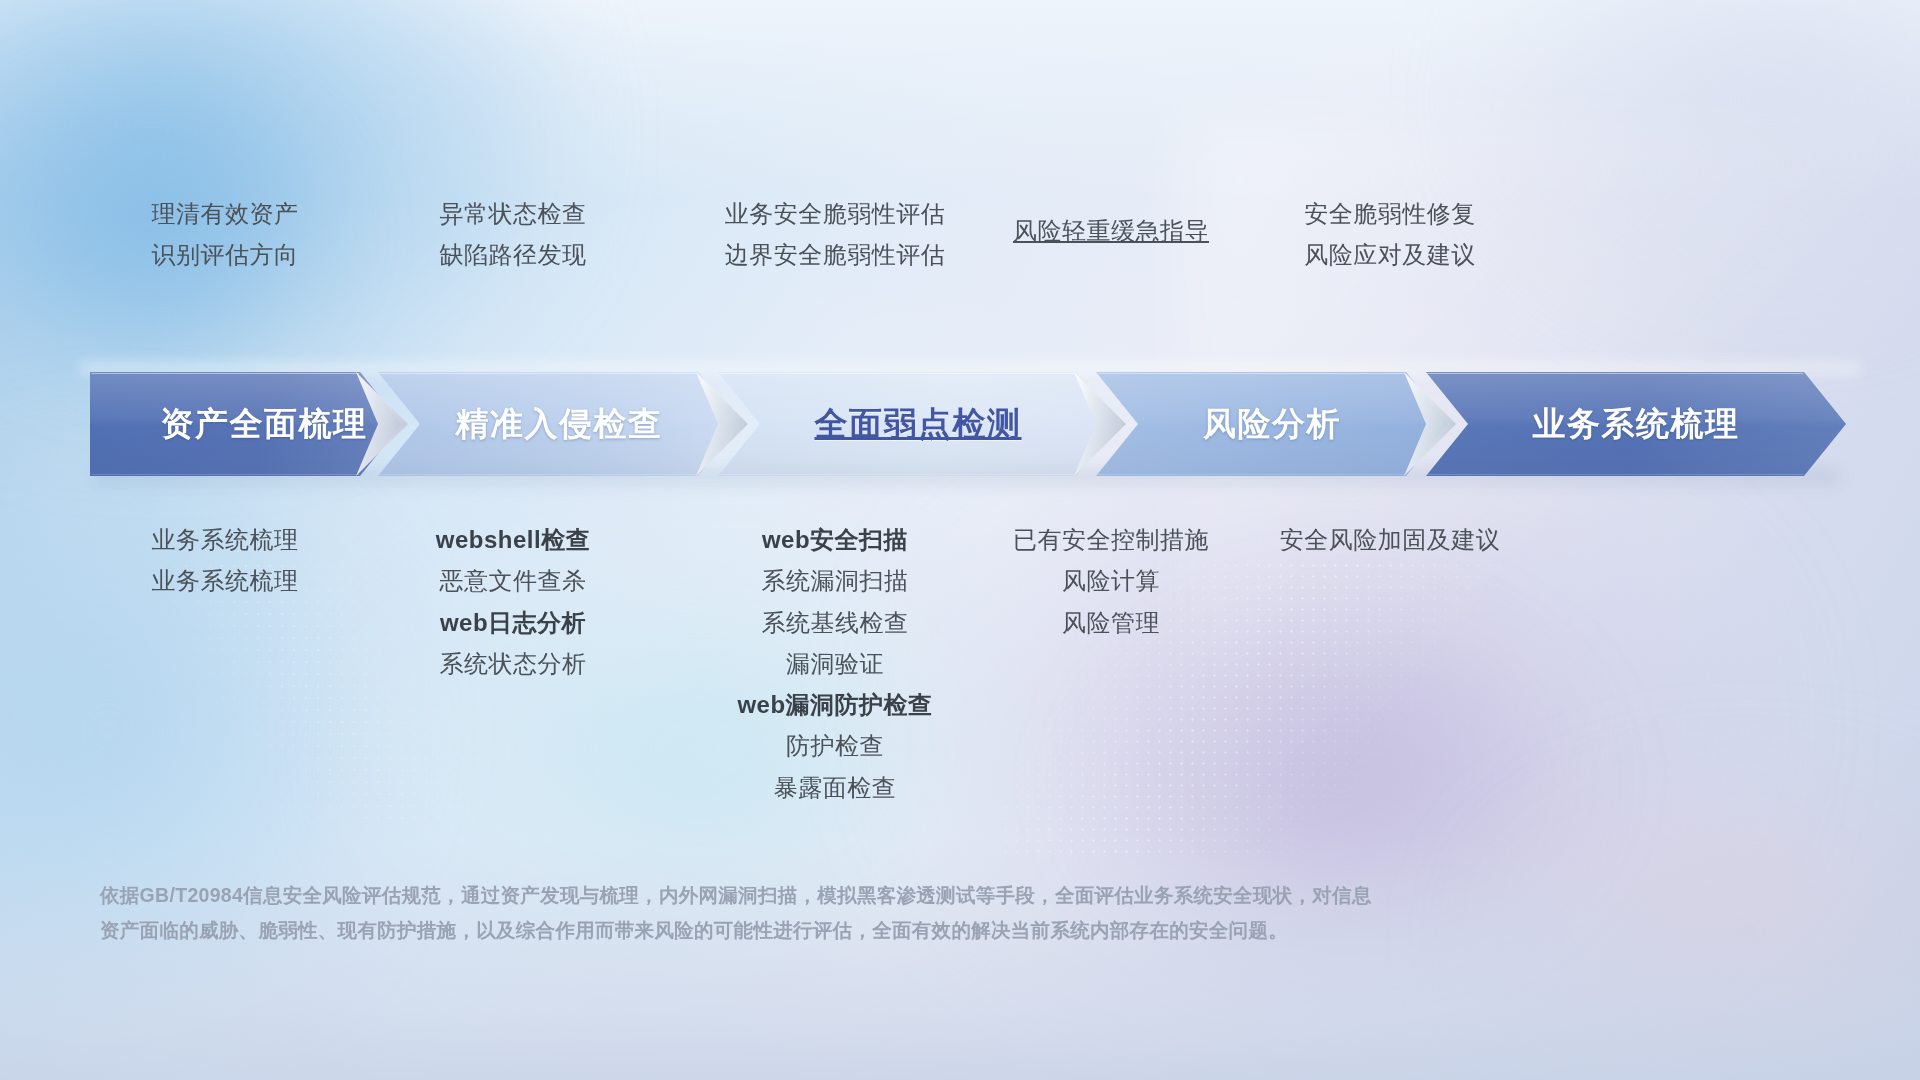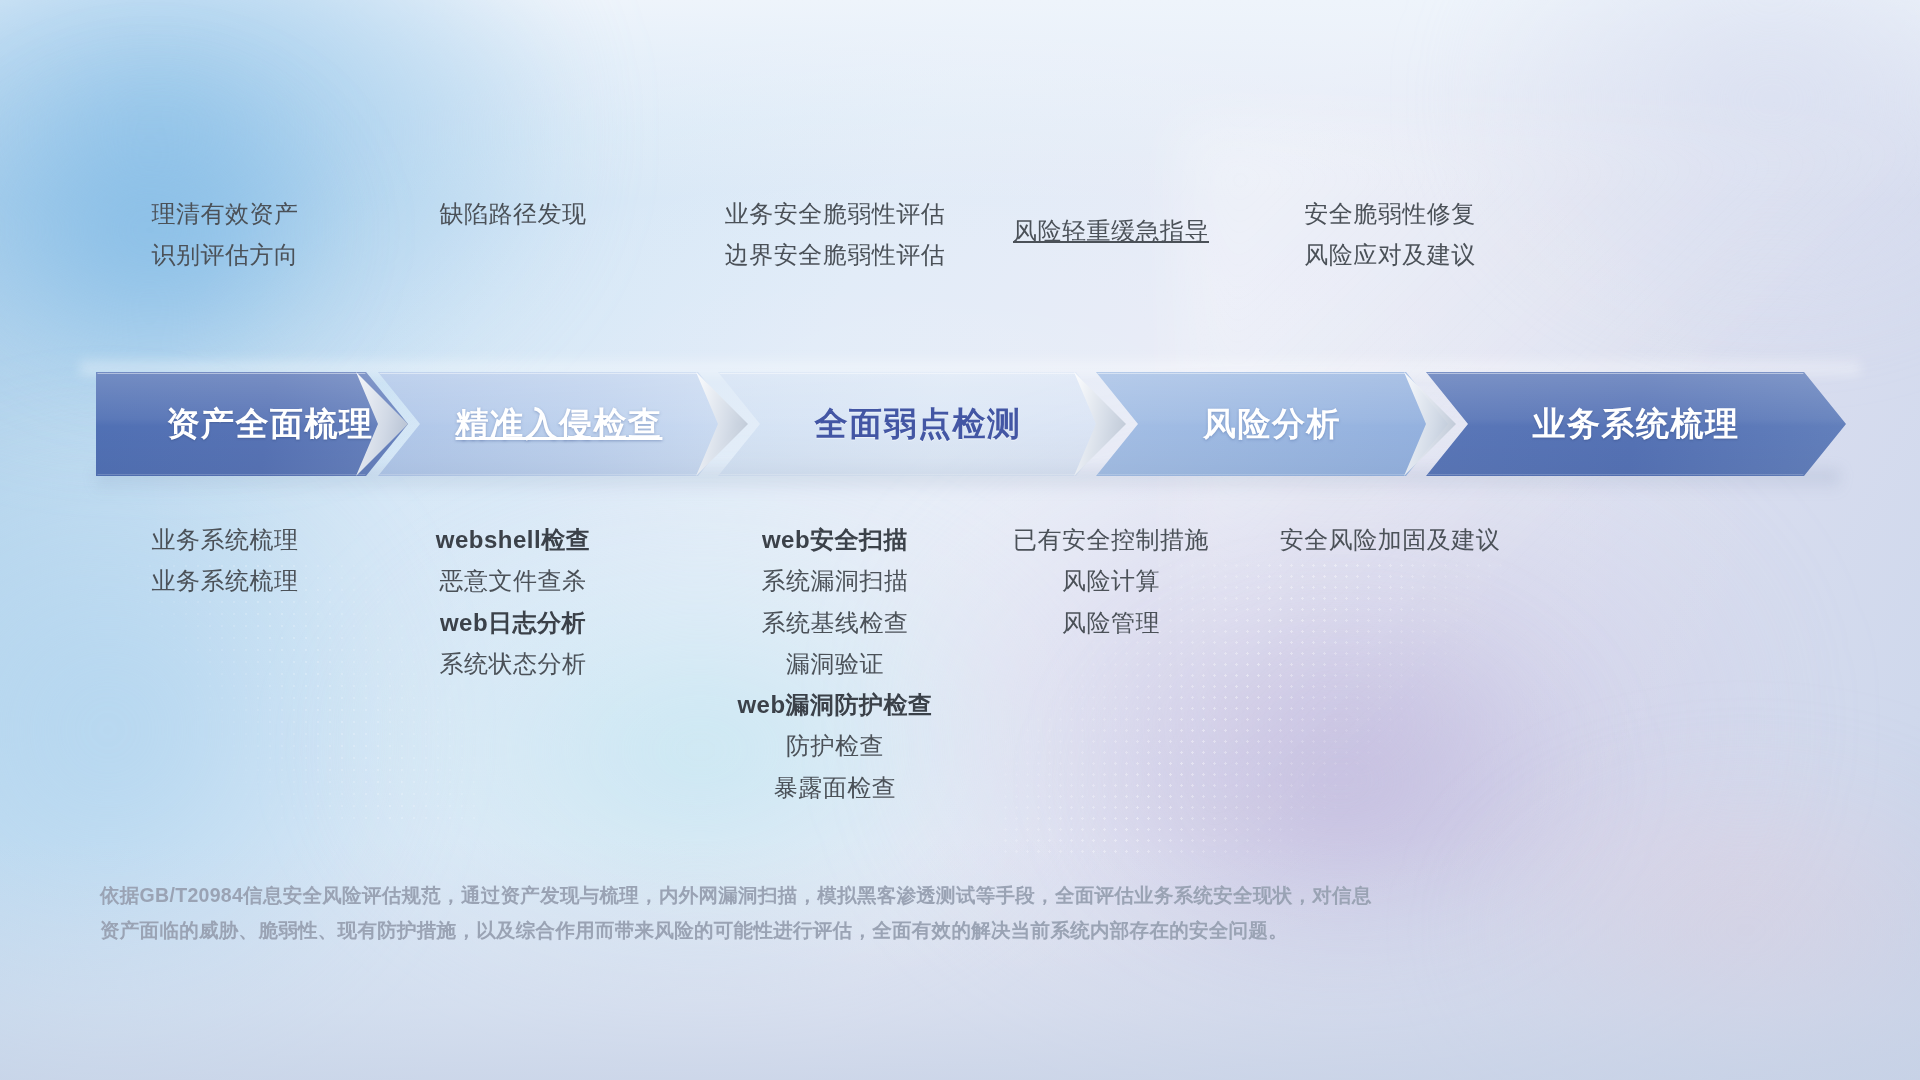--- a/index.html
+++ b/index.html
@@ -139,24 +139,24 @@
   .chev .lbl {
     font-size:33px; font-weight:bold; letter-spacing:1.5px;
     position:relative; z-index:3;
   }
 
   
   .c1 { background:linear-gradient(100deg,#5070b4 0%,#5773b5 55%,#6a84bf 100%); }
   .c1 .lbl { color:#ffffff; text-shadow:0 1px 2px rgba(40,60,110,.35); }
 
   .c2 { background:linear-gradient(100deg, rgba(168,192,230,0.85) 0%, rgba(182,203,235,0.80) 60%, rgba(196,214,240,0.72) 100%); }
-  .c2 .lbl { color:#ffffff; text-shadow:0 1px 3px rgba(70,95,150,.40);text-decoration:underline; }
+  .c2 .lbl { color:#ffffff; text-shadow:0 1px 3px rgba(70,95,150,.40); }
 
   .c3 { background:linear-gradient(100deg, rgba(205,221,242,0.72) 0%, rgba(214,228,245,0.62) 55%, rgba(208,222,243,0.58) 100%); }
-  .c3 .lbl { color:#4356a4; text-shadow:0 1px 1px rgba(255,255,255,.55); }
+  .c3 .lbl { color:#4356a4; text-shadow:0 1px 1px rgba(255,255,255,.55);text-decoration:underline; }
 
   .c4 { background:linear-gradient(100deg, rgba(160,188,228,0.95) 0%, rgba(150,180,224,0.95) 55%, rgba(142,173,221,0.95) 100%); }
   .c4 .lbl { color:#ffffff; text-shadow:0 1px 3px rgba(60,90,150,.38); }
 
   .c5 { background:linear-gradient(100deg,#5a77b8 0%,#5572b5 50%,#6380bc 100%); }
   .c5 .lbl { color:#ffffff; text-shadow:0 1px 2px rgba(40,60,110,.35); }
 
   
   .chev::before {
     content:""; position:absolute; inset:0;
@@ -226,20 +226,21 @@
 </div>
 
 <div id="content">
 
   <div class="col-top" style="left:60px; top:193px; width:330px;">
     <span class="ln">理清有效资产</span>
     <span class="ln">识别评估方向</span>
   </div>
 
   <div class="col-top" style="left:348px; top:193px; width:330px;">
+    <span class="ln">异常状态检查</span>
     <span class="ln">缺陷路径发现</span>
   </div>
 
   <div class="col-top" style="left:640px; top:193px; width:390px;">
     <span class="ln">业务安全脆弱性评估</span>
     <span class="ln">边界安全脆弱性评估</span>
   </div>
 
   <div class="col-top" style="left:916px; top:210px; width:390px;text-decoration:underline;">
     <span class="ln">风险轻重缓急指导</span>
@@ -248,21 +249,21 @@
   <div class="col-top" style="left:1195px; top:193px; width:390px;">
     <span class="ln">安全脆弱性修复</span>
     <span class="ln">风险应对及建议</span>
   </div>
 
   <div id="banner-glow"></div>
   <div id="banner-shadow"></div>
 
   <div id="banner">
 
-    <div class="chev first c1" style="left:8px; width:312px;padding-left:36px;">
+    <div class="chev first c1" style="left:2px; width:312px;padding-left:36px;">
       <span class="lbl">资产全面梳理</span>
     </div>
 
     <div class="wedge" style="left:268px;"></div>
     <div class="chev c2" style="left:290px; width:362px;">
       <span class="lbl">精准入侵检查</span>
     </div>
 
     <div class="wedge" style="left:608px;"></div>
     <div class="chev c3" style="left:630px; width:400px;">

